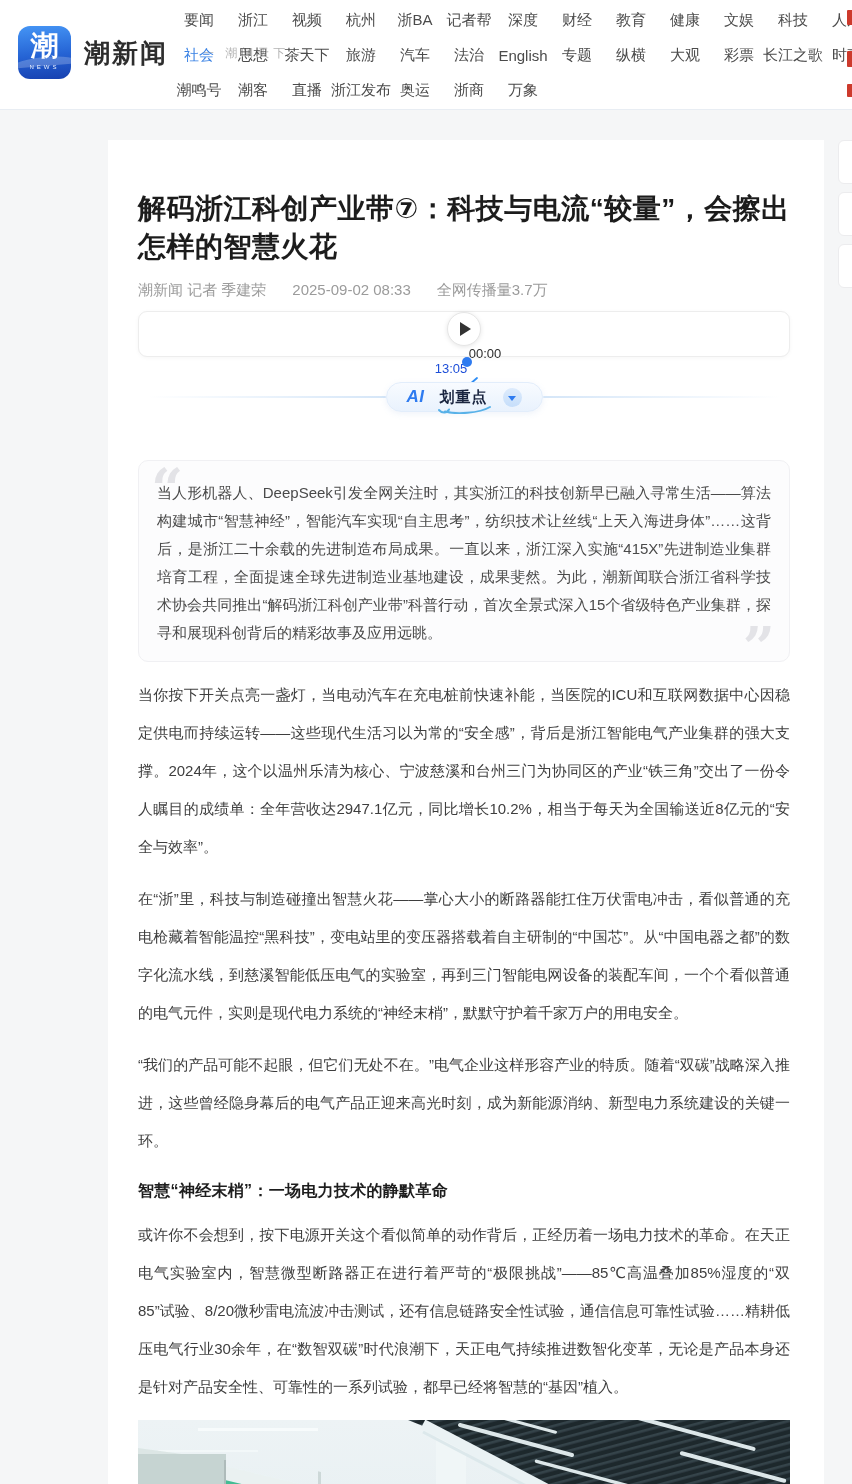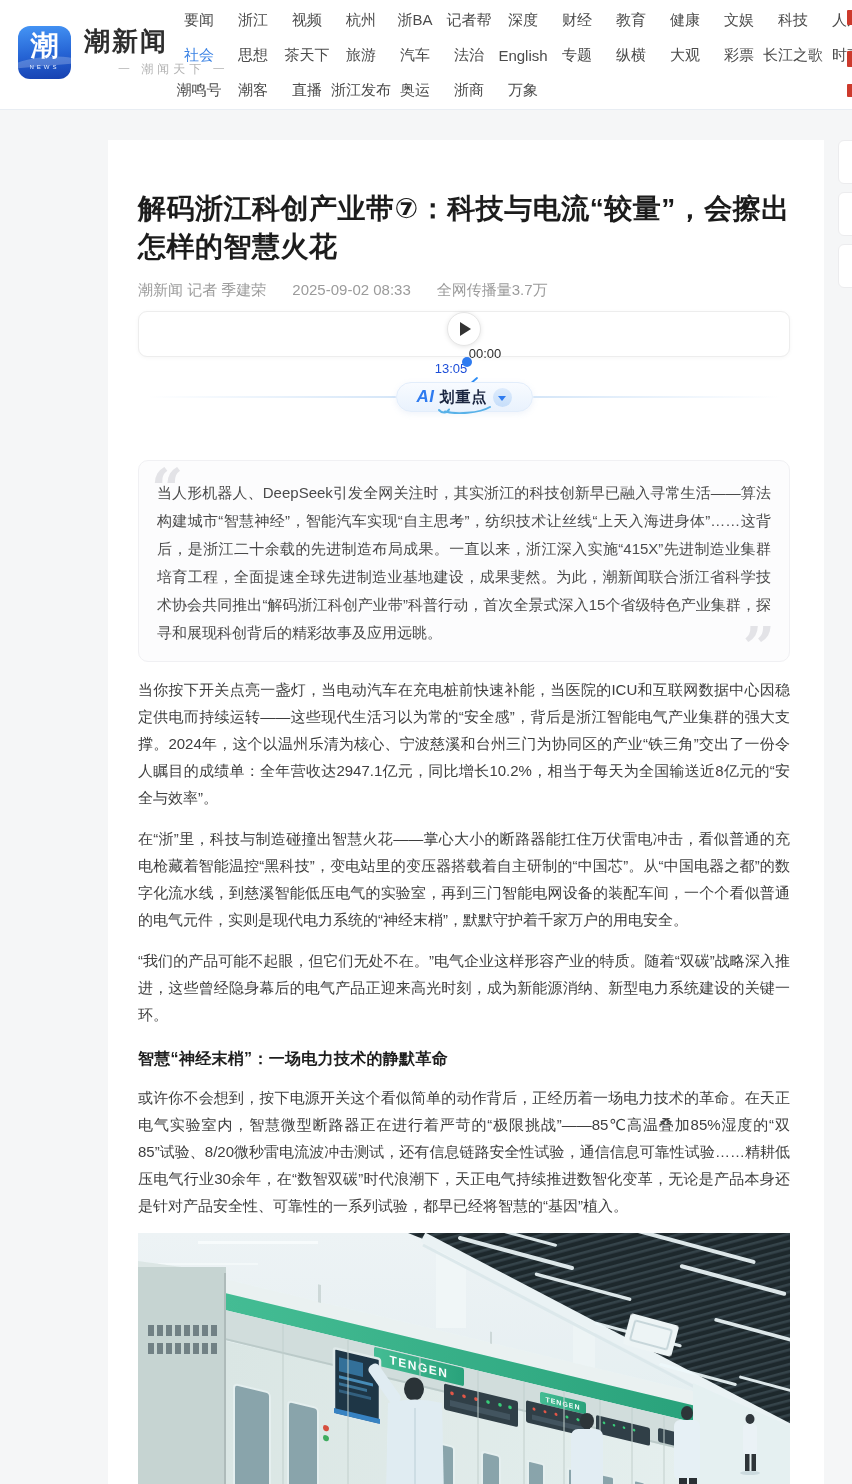--- a/index.html
+++ b/index.html
@@ -14,21 +14,21 @@
   .logo{position:absolute;left:18px;top:26px;display:flex;align-items:center;gap:13px;text-decoration:none;cursor:pointer;}
   .logo-icon{width:53px;height:53px;border-radius:12px;flex:none;
     background:linear-gradient(175deg,#4595f5 0%,#2563d4 55%,#16３fb0 100%);
     background:linear-gradient(175deg,#4595f5 0%,#2563d4 55%,#1640b0 100%);
     display:flex;flex-direction:column;align-items:center;justify-content:flex-start;
     position:relative;overflow:hidden;}
   .logo-icon::after{content:"";position:absolute;left:-12%;bottom:13px;width:124%;height:9px;
     background:rgba(255,255,255,.22);border-radius:60% 60% 0 0/100% 100% 0 0;transform:rotate(-5deg);}
   .logo-char{color:#fff;font-size:28px;font-weight:bold;line-height:33px;margin-top:3px;}
   .logo-news{color:#eaf2ff;font-size:6px;letter-spacing:3px;margin-top:2px;z-index:1;}
-  .logo-text{display:flex;flex-direction:column;}
+  .logo-text{display:flex;flex-direction:row;}
   .wordmark{font-size:26px;font-weight:700;color:#2d2d2d;letter-spacing:2px;line-height:28px;}
   .tagline{font-size:12px;color:#b3b3b3;letter-spacing:4px;margin-top:6px;margin-left:34px;}
   .nav{position:absolute;left:172px;top:9px;}
   .nav-row{display:flex;height:23px;align-items:center;margin-bottom:12px;}
   .nav-cell{width:54px;flex:none;display:flex;justify-content:center;}
   .nav-item{font-size:15px;color:#4b4b4b;white-space:nowrap;cursor:pointer;text-decoration:none;}
   .nav-item.active{color:#3a82e4;}
   .red-frag{position:absolute;right:0;width:5px;background:#cd3a2c;border-radius:1px 0 0 1px;}
   .rf1{top:10px;height:15px}.rf2{top:51px;height:16px}.rf3{top:84px;height:13px}
   
@@ -50,37 +50,37 @@
   .thumb{position:absolute;left:-2px;top:-4px;width:10px;height:10px;border-radius:50%;background:#2e7bf0;}
   .t-dur{font-size:13px;color:#1d4ed8;margin-right:26px;flex:none;}
   .radio{flex:none;width:32px;height:30px;display:flex;align-items:center;justify-content:center;cursor:pointer;}
   
   .ai-row{margin-top:25px;height:30px;display:flex;align-items:center;padding:0 10px;}
   .ai-line{flex:1;height:2px;border-radius:1px;}
   .ai-line.left{background:linear-gradient(90deg,rgba(213,230,248,0),#d5e6f8);}
   .ai-line.right{background:linear-gradient(90deg,#d5e6f8,rgba(213,230,248,0));}
   .ai-pill{height:30px;border-radius:15px;border:1px solid #e2edfb;cursor:pointer;
     background:linear-gradient(180deg,#f8fbff,#e9f2fd);
-    display:flex;align-items:center;gap:5px;padding:0 20px;box-shadow:0 2px 6px rgba(120,160,210,.12);}
+    display:flex;align-items:center;gap:15px;padding:0 20px;box-shadow:0 2px 6px rgba(120,160,210,.12);}
   .ai-logo{font-size:17px;font-weight:bold;font-style:italic;color:#2e7bf0;letter-spacing:.5px;}
   .ai-text-wrap{position:relative;display:inline-block;}
   .ai-text{font-size:15px;font-weight:bold;color:#19243f;letter-spacing:1px;}
   .ai-swoosh{position:absolute;left:-4px;bottom:-7px;}
   .ai-chevron{width:19px;height:19px;border-radius:50%;flex:none;
     background:linear-gradient(180deg,#ddebfc,#c6defa);display:flex;align-items:center;justify-content:center;}
   .ai-chevron .tri{width:0;height:0;border-top:5px solid #2e7bf0;border-left:4px solid transparent;border-right:4px solid transparent;margin-top:2px;}
   
   .lead-quote{margin:48px 0 0;position:relative;background:#fcfcfd;border:1px solid #f0f0f3;border-radius:10px;
     padding:18px 18px 14px;box-sizing:border-box;}
   .qmark{position:absolute;font-family:"DejaVu Serif","Liberation Serif",serif;font-weight:bold;color:#e3e3e7;font-size:56px;line-height:1;}
   .qa{left:12px;top:0;}
   .qb{right:14px;bottom:-14px;}
   .lead-quote p{margin:0;font-size:15px;line-height:28px;color:#4a4a4a;text-align:justify;position:relative;z-index:1;}
   
-  .para{margin:14px 0 0;font-size:15px;line-height:27px;color:#3e3e3e;text-align:justify;}
+  .para{margin:14px 0 0;font-size:15px;line-height:38px;color:#3e3e3e;text-align:justify;}
   .sec{margin:21px 0 0;font-size:16px;color:#1d1d1d;font-weight:bold;letter-spacing:.3px;}
   .photo{margin:14px 0 0;width:652px;height:376px;position:relative;overflow:hidden;background:#e7eef0;}
   .photo svg{display:block;}
 </style>
 </head>
 <body>
 
 <header class="site-header">
   <a class="logo">
     <span class="logo-icon">

